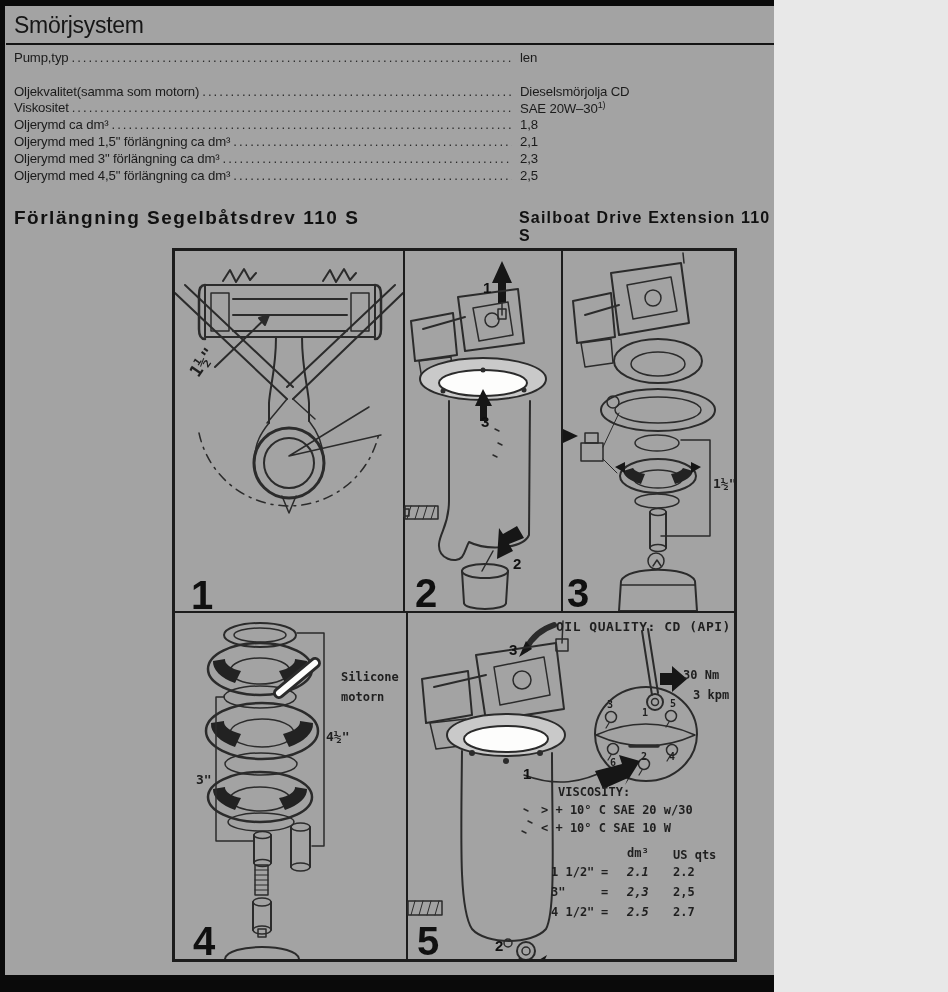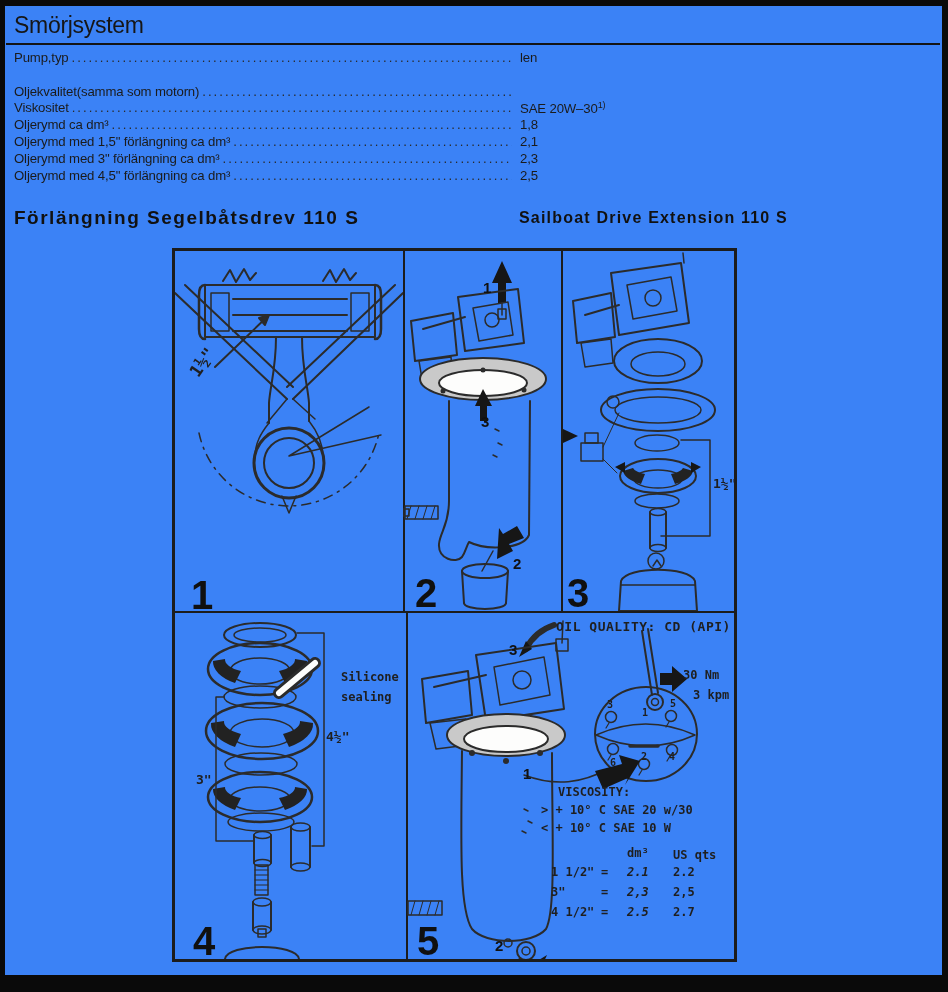--- a/index.html
+++ b/index.html
@@ -1,16 +1,16 @@
 <!DOCTYPE html>
 <html><head>
 <meta charset="utf-8">
 <style>
   html,body{margin:0;padding:0;background:#e8e8e8;}
-  .page{position:relative;width:948px;height:992px;background:#3b82f6;overflow:hidden;
+  .page{position:relative;width:774px;height:992px;background:#a3a3a3;overflow:hidden;
         font-family:"Liberation Sans",sans-serif;color:#1b1b1b;}
   .abs{position:absolute;}
   
   .b-top{left:0;top:0;width:948px;height:6px;background:#0a0a0a;}
   .b-left{left:0;top:0;width:5px;height:992px;background:#0a0a0a;}
   .b-right{left:942px;top:0;width:6px;height:992px;background:#0a0a0a;}
   .b-bottom{left:0;top:975px;width:948px;height:17px;background:#0a0a0a;}
 
   
   .title{left:14px;top:12px;font-size:23px;letter-spacing:-0.3px;color:#161616;}
@@ -62,20 +62,21 @@
         <span class="spec-label">Pump,typ</span>
         <span class="spec-dots">........................................................................................................................................................</span>
       </div>
     <div class="spec-val"><span class="l2">len</span></div>
   </div>
   <div class="abs spec-row" style="top:84px">
     <div class="spec-left">
         <span class="spec-label">Oljekvalitet(samma som motorn)</span>
         <span class="spec-dots">........................................................................................................................................................</span>
       </div>
+    <div class="spec-val"><span>Dieselsmörjolja CD</span></div>
   </div>
   <div class="abs spec-row" style="top:100px">
     <div class="spec-left">
         <span class="spec-label">Viskositet</span>
         <span class="spec-dots">........................................................................................................................................................</span>
       </div>
     <div class="spec-val"><span>SAE 20W–30</span><sup>1)</sup></div>
   </div>
   <div class="abs spec-row" style="top:117px">
     <div class="spec-left">
@@ -309,21 +310,21 @@
 
     <div class="abs ml dim1" style="left:12px;top:102px">1½"</div>
 
     <div class="abs step" style="left:308px;top:28px">1</div>
     <div class="abs step" style="left:306px;top:162px">3</div>
     <div class="abs step" style="left:338px;top:304px">2</div>
 
     <div class="abs ml ml-big" style="left:538px;top:226px">1½"</div>
 
     <div class="abs ml" style="left:166px;top:420px">Silicone</div>
-    <div class="abs ml" style="left:166px;top:440px">sealing</div>
+    <div class="abs ml" style="left:166px;top:440px">motorn</div>
     <div class="abs ml ml-big" style="left:151px;top:479px">4½"</div>
     <div class="abs ml ml-big" style="left:21px;top:522px">3"</div>
 
     <div class="abs ml ml-big" style="left:381px;top:369px;letter-spacing:0.5px">OIL QUALITY: CD (API)</div>
     <div class="abs step" style="left:334px;top:390px">3</div>
     <div class="abs ml" style="left:508px;top:418px">30 Nm</div>
     <div class="abs ml" style="left:518px;top:438px">3 kpm</div>
     <div class="abs ml ml-sm" style="left:432px;top:448px">3</div>
     <div class="abs ml ml-sm" style="left:467px;top:456px">1</div>
     <div class="abs ml ml-sm" style="left:495px;top:447px">5</div>

